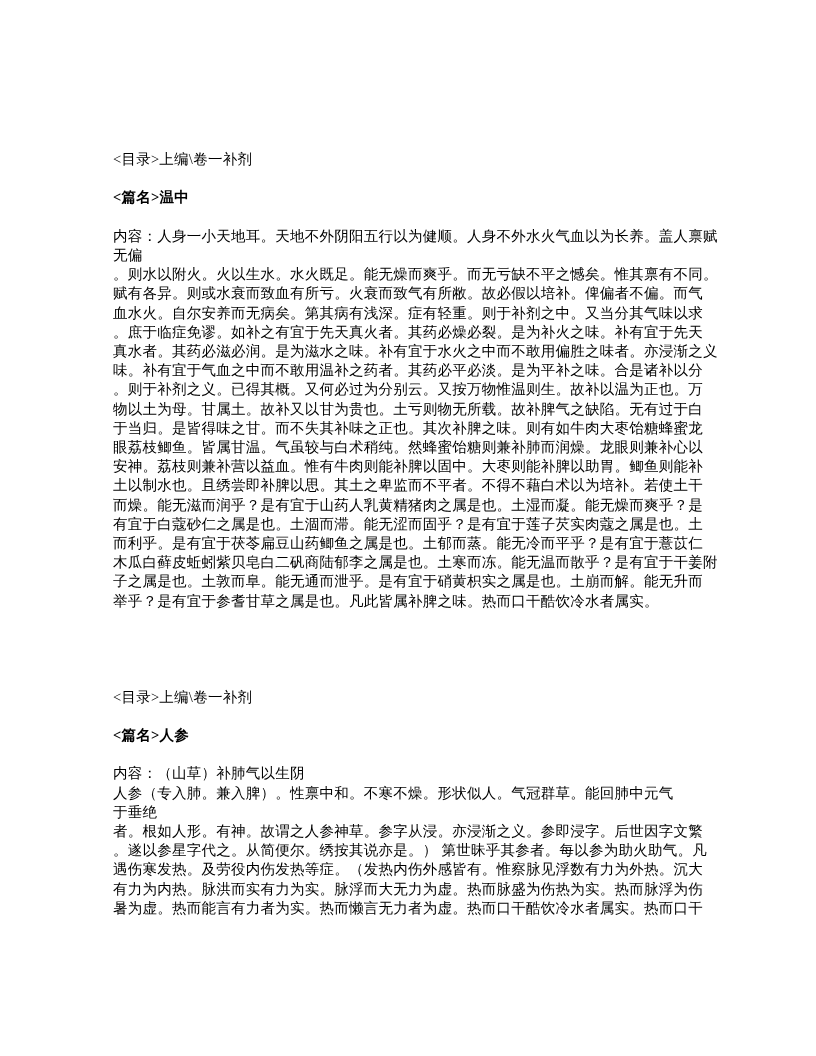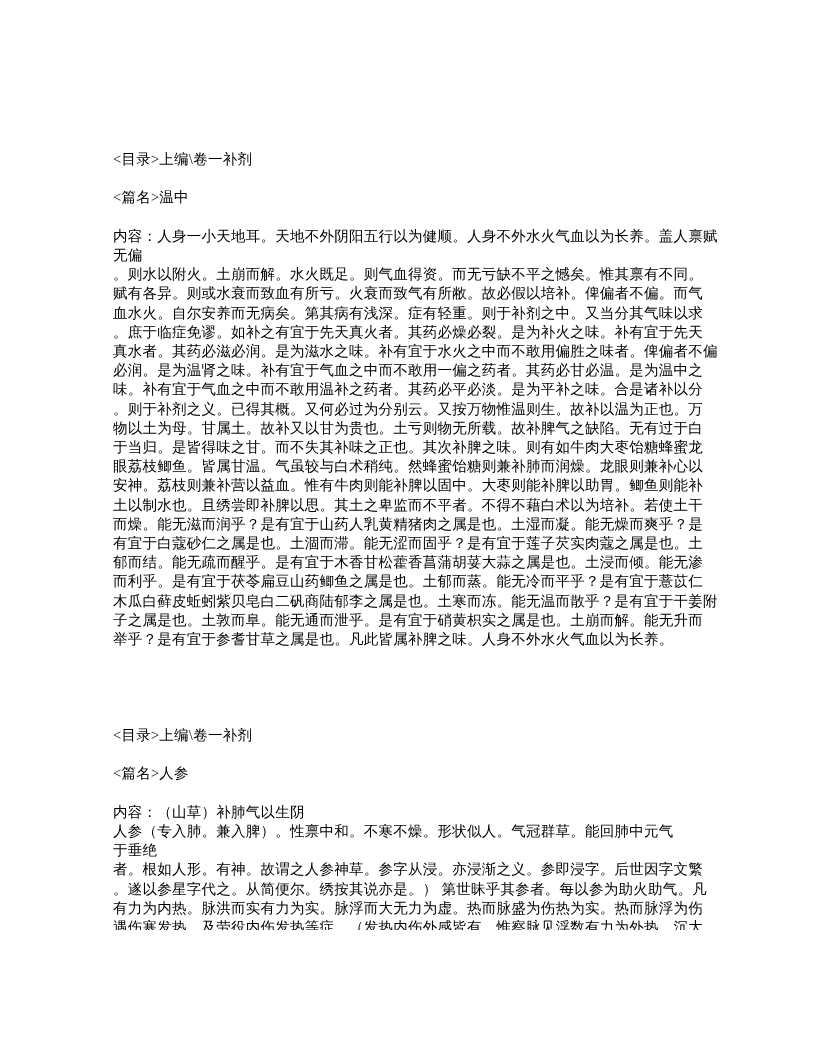--- a/index.html
+++ b/index.html
@@ -25,72 +25,71 @@
     line-height: 19.2px;
     letter-spacing: 0.25px;
   }
   .line {
     min-height: 19.2px;
     white-space: nowrap;
   }
   .title-line {
     margin-top: 19.2px;
     margin-bottom: 19.2px;
+    font-weight: bold;
   }
   .doc-section .content {
     margin-top: 12px;
   }
   .section-gap {
     margin-top: 76.8px;
   }
 </style>
 </head>
 <body>
 
 <div class="page">
   <div class="doc">
 
     <section class="doc-section">
       <div class="line toc-line">&lt;目录&gt;上编\卷一补剂</div>
       <div class="line title-line">&lt;篇名&gt;温中</div>
       <div class="content">
           <div class="line">内容：人身一小天地耳。天地不外阴阳五行以为健顺。人身不外水火气血以为长养。盖人禀赋</div>
           <div class="line">无偏</div>
-          <div class="line">。则水以附火。土崩而解。水火既足。则气血得资。而无亏缺不平之憾矣。惟其禀有不同。</div>
+          <div class="line">。则水以附火。火以生水。水火既足。能无燥而爽乎。而无亏缺不平之憾矣。惟其禀有不同。</div>
           <div class="line">赋有各异。则或水衰而致血有所亏。火衰而致气有所敝。故必假以培补。俾偏者不偏。而气</div>
           <div class="line">血水火。自尔安养而无病矣。第其病有浅深。症有轻重。则于补剂之中。又当分其气味以求</div>
           <div class="line">。庶于临症免谬。如补之有宜于先天真火者。其药必燥必裂。是为补火之味。补有宜于先天</div>
-          <div class="line">真水者。其药必滋必润。是为滋水之味。补有宜于水火之中而不敢用偏胜之味者。俾偏者不偏</div>
-          <div class="line">必润。是为温肾之味。补有宜于气血之中而不敢用一偏之药者。其药必甘必温。是为温中之</div>
+          <div class="line">真水者。其药必滋必润。是为滋水之味。补有宜于水火之中而不敢用偏胜之味者。亦浸渐之义</div>
           <div class="line">味。补有宜于气血之中而不敢用温补之药者。其药必平必淡。是为平补之味。合是诸补以分</div>
           <div class="line">。则于补剂之义。已得其概。又何必过为分别云。又按万物惟温则生。故补以温为正也。万</div>
           <div class="line">物以土为母。甘属土。故补又以甘为贵也。土亏则物无所载。故补脾气之缺陷。无有过于白</div>
           <div class="line">于当归。是皆得味之甘。而不失其补味之正也。其次补脾之味。则有如牛肉大枣饴糖蜂蜜龙</div>
           <div class="line">眼荔枝鲫鱼。皆属甘温。气虽较与白术稍纯。然蜂蜜饴糖则兼补肺而润燥。龙眼则兼补心以</div>
           <div class="line">安神。荔枝则兼补营以益血。惟有牛肉则能补脾以固中。大枣则能补脾以助胃。鲫鱼则能补</div>
           <div class="line">土以制水也。且绣尝即补脾以思。其土之卑监而不平者。不得不藉白术以为培补。若使土干</div>
           <div class="line">而燥。能无滋而润乎？是有宜于山药人乳黄精猪肉之属是也。土湿而凝。能无燥而爽乎？是</div>
           <div class="line">有宜于白蔻砂仁之属是也。土涸而滞。能无涩而固乎？是有宜于莲子芡实肉蔻之属是也。土</div>
-          <div class="line">郁而结。能无疏而醒乎。是有宜于木香甘松藿香菖蒲胡荽大蒜之属是也。土浸而倾。能无渗</div>
           <div class="line">而利乎。是有宜于茯苓扁豆山药鲫鱼之属是也。土郁而蒸。能无冷而平乎？是有宜于薏苡仁</div>
           <div class="line">木瓜白藓皮蚯蚓紫贝皂白二矾商陆郁李之属是也。土寒而冻。能无温而散乎？是有宜于干姜附</div>
           <div class="line">子之属是也。土敦而阜。能无通而泄乎。是有宜于硝黄枳实之属是也。土崩而解。能无升而</div>
-          <div class="line">举乎？是有宜于参耆甘草之属是也。凡此皆属补脾之味。人身不外水火气血以为长养。</div>
+          <div class="line">举乎？是有宜于参耆甘草之属是也。凡此皆属补脾之味。热而口干酷饮冷水者属实。</div>
         </div>
     </section>
 
     <section class="doc-section section-gap">
       <div class="line toc-line">&lt;目录&gt;上编\卷一补剂</div>
       <div class="line title-line">&lt;篇名&gt;人参</div>
       <div class="content">
           <div class="line">内容：（山草）补肺气以生阴</div>
           <div class="line">人参（专入肺。兼入脾）。性禀中和。不寒不燥。形状似人。气冠群草。能回肺中元气</div>
           <div class="line">于垂绝</div>
           <div class="line">者。根如人形。有神。故谓之人参神草。参字从浸。亦浸渐之义。参即浸字。后世因字文繁</div>
           <div class="line">。遂以参星字代之。从简便尔。绣按其说亦是。） 第世昧乎其参者。每以参为助火助气。凡</div>
+          <div class="line">遇伤寒发热。及劳役内伤发热等症。（发热内伤外感皆有。惟察脉见浮数有力为外热。沉大</div>
           <div class="line">有力为内热。脉洪而实有力为实。脉浮而大无力为虚。热而脉盛为伤热为实。热而脉浮为伤</div>
-          <div class="line">遇伤寒发热。及劳役内伤发热等症。（发热内伤外感皆有。惟察脉见浮数有力为外热。沉大</div>
           <div class="line">暑为虚。热而能言有力者为实。热而懒言无力者为虚。热而口干酷饮冷水者属实。热而口干</div>
         </div>
     </section>
 
   </div>
 </div>
 
 </body></html>

